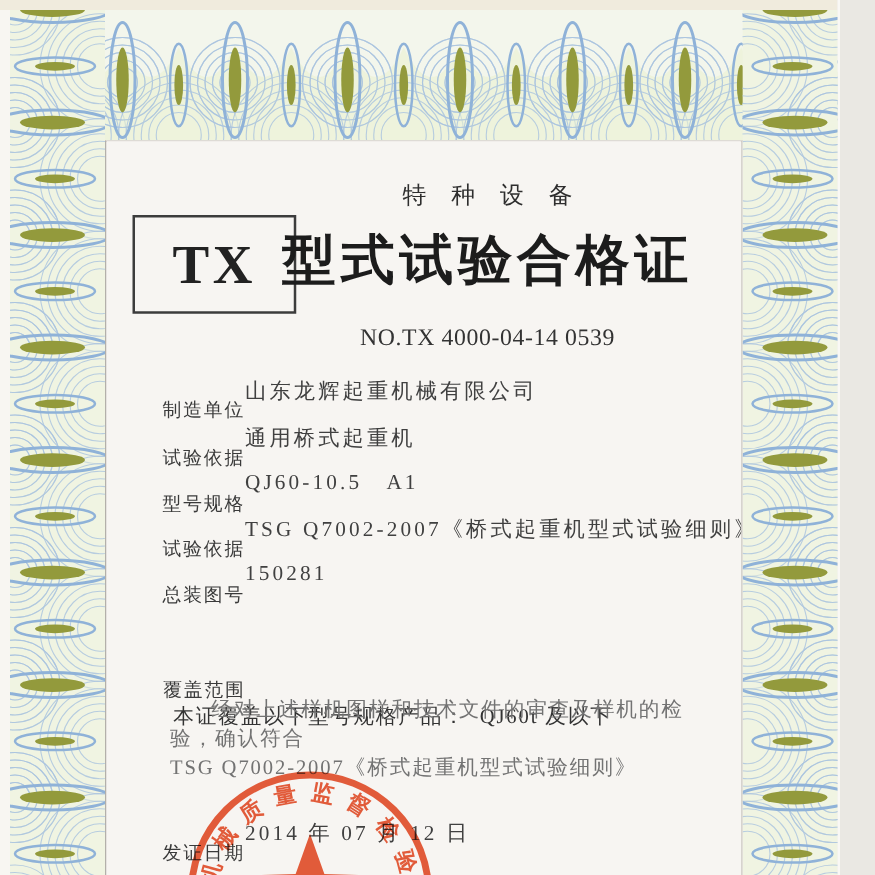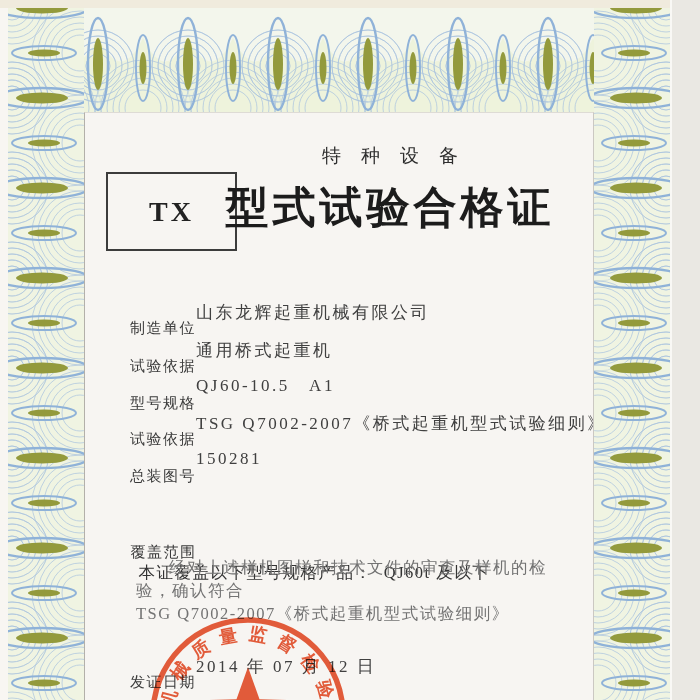--- a/index.html
+++ b/index.html
@@ -16,21 +16,21 @@
   .band-right{left:594px;top:8px;}
   .page{
     position:absolute;left:84px;top:112px;width:510px;height:588px;
     background:#f7f5f2;overflow:hidden;
     border-left:1px solid #b3b0aa;border-right:1px solid #cbc8c2;border-top:1px solid #dedbd5;
     box-sizing:border-box;
   }
   .tx-box{
     position:absolute;left:21px;top:59px;width:127px;height:75px;
     border:2px solid #3c3c3c;display:flex;align-items:center;justify-content:center;
-    font-size:28px;font-weight:bold;letter-spacing:3px;color:#222;
+    font-size:44px;font-weight:bold;letter-spacing:3px;color:#222;
   }
   .titles{position:absolute;left:100px;top:30px;width:410px;text-align:center;}
   .title-top{font-size:19px;letter-spacing:20px;text-indent:20px;color:#2e2e2e;}
   .title-main{font-size:43px;font-weight:bold;letter-spacing:4px;color:#1c1c1c;margin-top:10px;white-space:nowrap;}
   .cert-no{position:absolute;left:100px;top:147px;width:410px;text-align:center;font-size:19px;color:#333;letter-spacing:0.5px;}
   .row{position:absolute;left:29px;height:24px;white-space:pre;}
   .fl{display:inline-block;font-size:15px;color:#3a3a3a;letter-spacing:1.5px;}
   .fv{position:absolute;left:82px;top:0;font-size:17px;color:#404040;letter-spacing:2.5px;white-space:pre;}
   .row-0{top:188px;} .row-1{top:226px;} .row-2{top:263px;} .row-3{top:299px;} .row-4{top:336px;}
   .coverage{position:absolute;left:29px;top:409px;font-size:16.5px;color:#3a3a3a;white-space:pre;}
@@ -139,20 +139,21 @@
 
 <div class="page">
 
   <div class="tx-box">TX</div>
 
   <div class="titles">
     <div class="title-top">特种设备</div>
     <div class="title-main">型式试验合格证</div>
   </div>
 
+  <div class="cert-no">NO.TX 4000-04-14 0539</div>
 
   <div class="row row-0">
     <span class="fl">制造单位</span>
     <span class="fv">山东龙辉起重机械有限公司</span>
   </div>
   <div class="row row-1">
     <span class="fl">试验依据</span>
     <span class="fv">通用桥式起重机</span>
   </div>
   <div class="row row-2">

